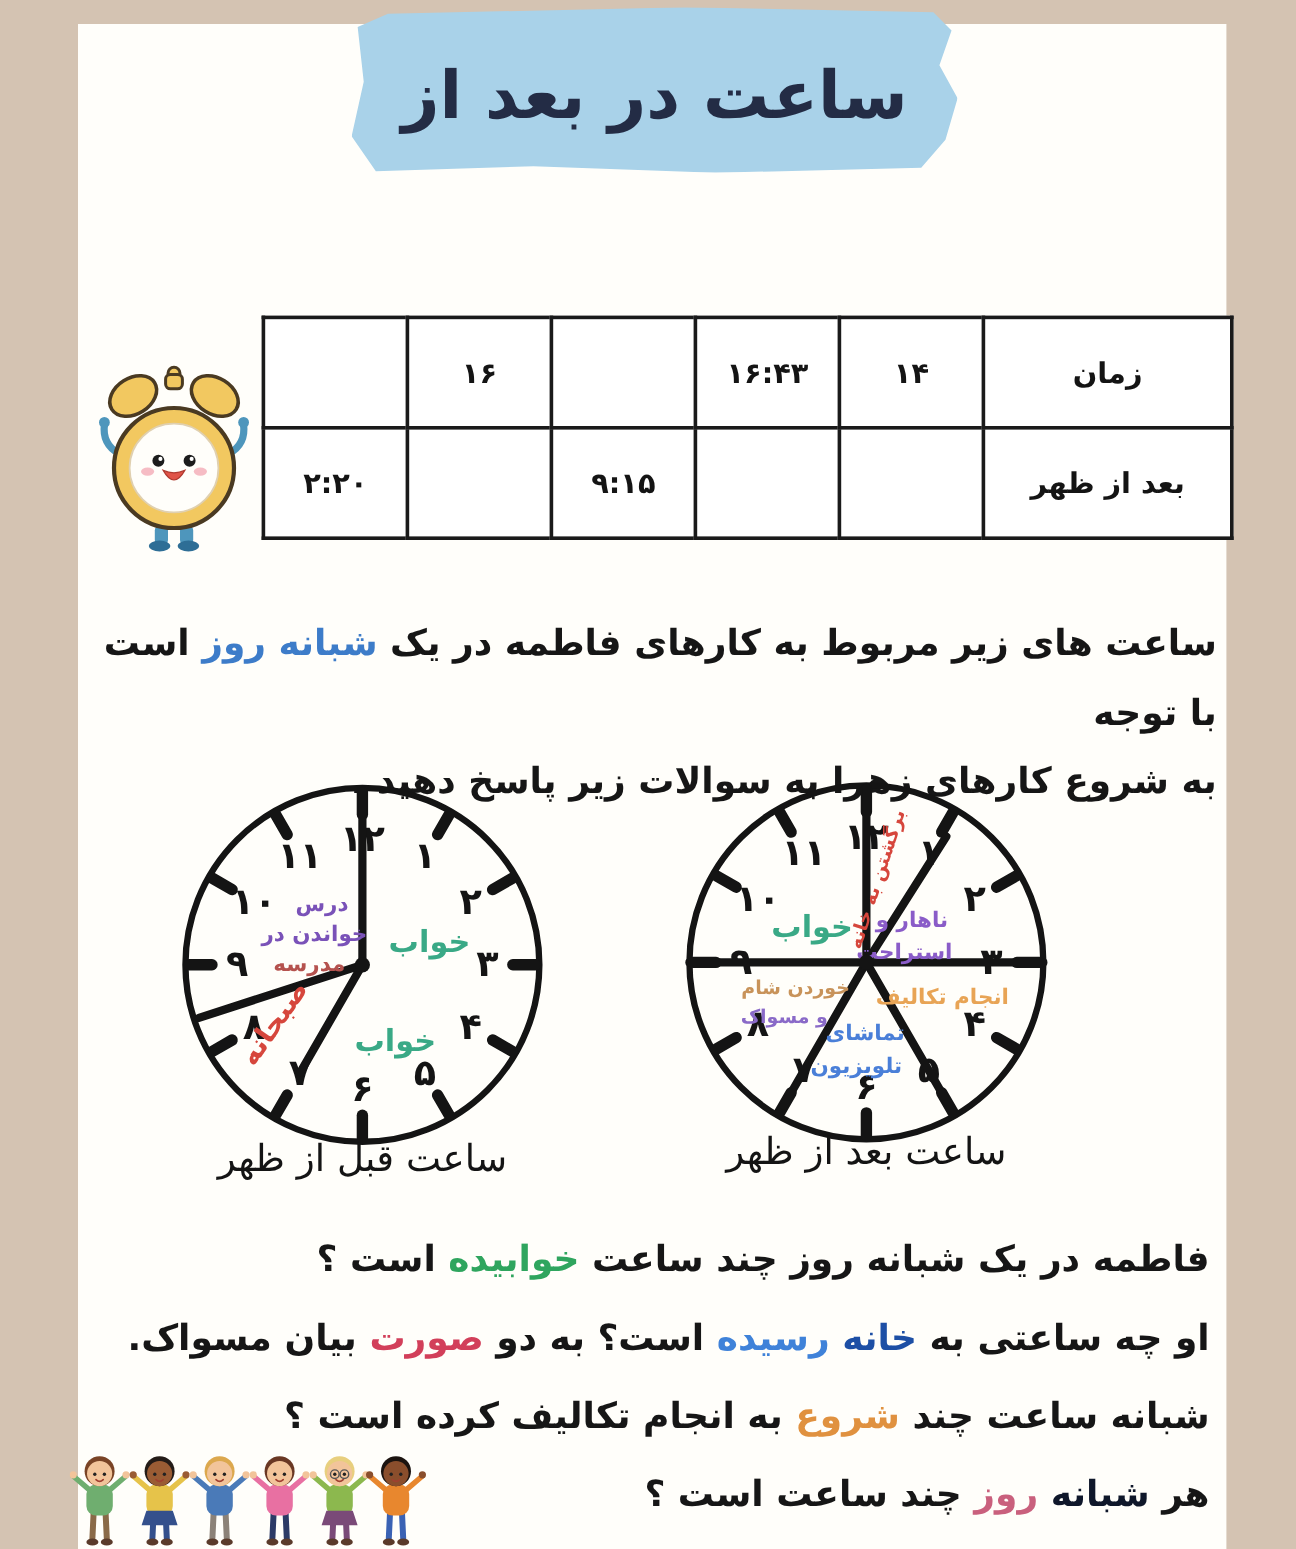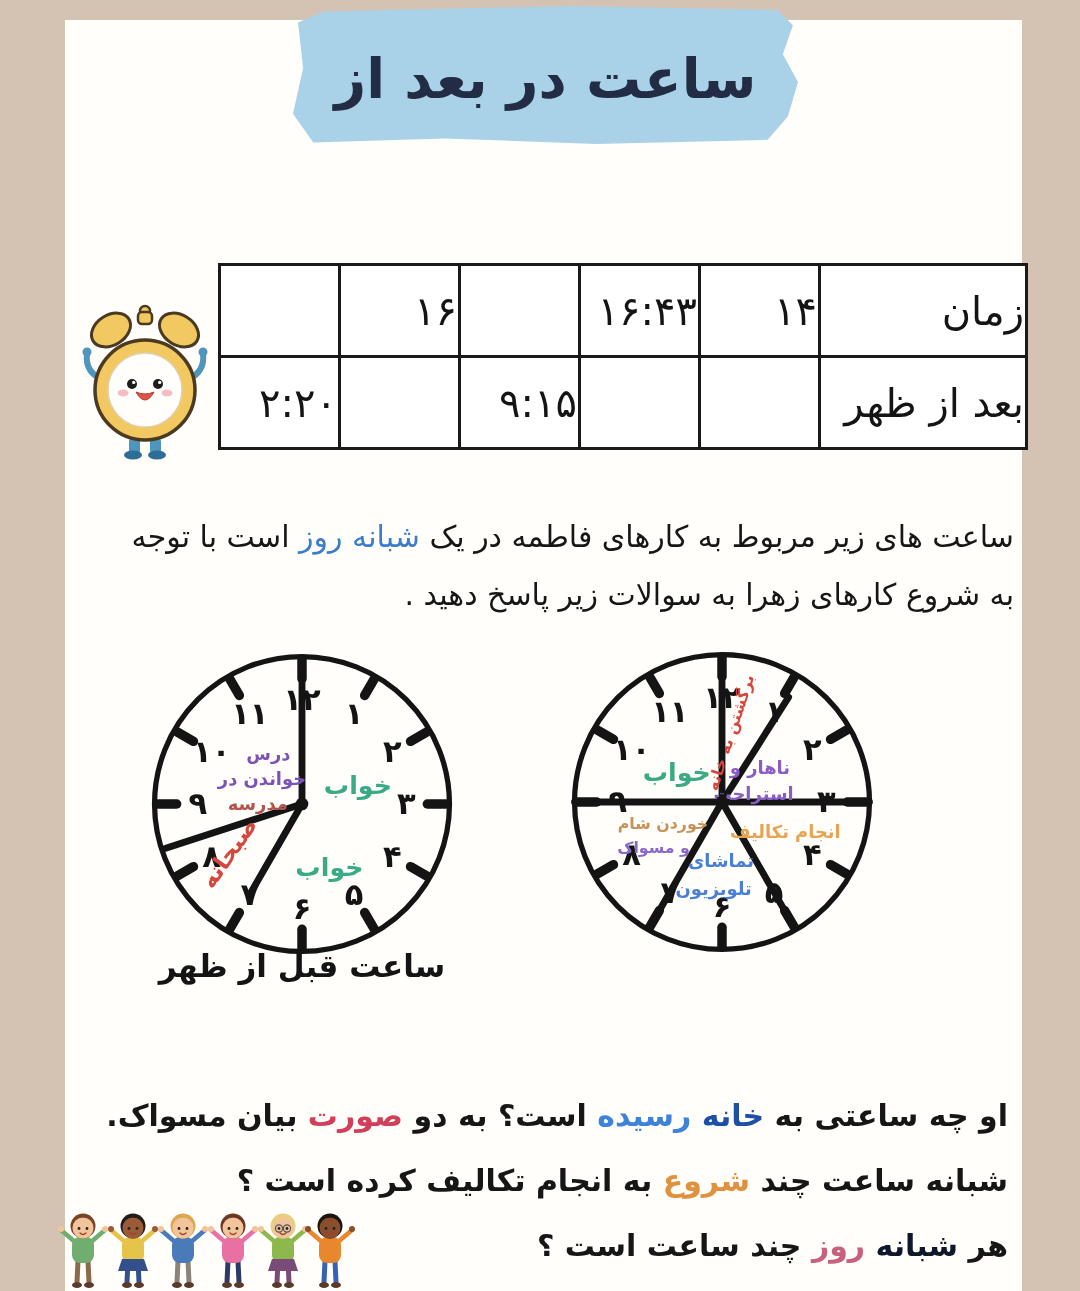--- a/index.html
+++ b/index.html
@@ -5,35 +5,35 @@
   html,body{margin:0;padding:0;}
   .canvas{position:relative;width:1080px;height:1291px;background:#d4c3b2;overflow:hidden;
           font-family:"DejaVu Sans",sans-serif;direction:rtl;}
   .paper{position:absolute;left:65px;top:20px;width:957px;height:1271px;background:#fffefa;}
   .banner{position:absolute;left:293px;top:6px;width:505px;height:138px;background:#a9d2e9;
           clip-path:polygon(1% 12%,6% 4%,55% 0%,96% 3%,99% 14%,97% 35%,100% 55%,98% 80%,94% 97%,60% 100%,30% 96%,4% 99%,0% 78%,2% 45%);}
   .banner h1{margin:0;height:138px;line-height:146px;text-align:center;font-size:55px;font-weight:bold;color:#232c45;}
   .instruction{position:absolute;right:78px;top:184px;font-size:30px;font-weight:bold;color:#1c1c1c;white-space:nowrap;}
   .instruction .hl{color:#cc4439;}
   .time-table{position:absolute;left:218px;top:263px;border-collapse:collapse;direction:rtl;background:#ffffff;}
-  .time-table td{border:3px solid #1a1a1a;height:87px;width:115px;vertical-align:middle;
-                 font-size:40px;font-weight:normal;color:#141414;}
+  .time-table td{border:3px solid #1a1a1a;height:87px;width:115px;text-align:center;vertical-align:middle;
+                 font-size:24px;font-weight:bold;color:#141414;}
   .time-table td.th{width:202px;margin-top:18px;}
-  .intro{position:absolute;right:66px;top:508px;width:950px;font-size:30px;font-weight:normal;color:#161616;
+  .intro{position:absolute;right:66px;top:508px;width:950px;font-size:30px;font-weight:bold;color:#161616;
          text-align:right;line-height:1.92;}
   .intro .blue{color:#3d7cc9;}
   .clock{position:absolute;width:316px;height:316px;}
   #clock-left{left:144px;top:646px;}
   #clock-right{left:564px;top:644px;}
   .clock .rim{fill:none;stroke:#141414;stroke-width:5;}
   .clock .tick{stroke:#141414;stroke-width:9;stroke-linecap:round;}
   .clock .hand{stroke:#141414;stroke-width:6.5;stroke-linecap:round;}
   .clock .numeral{font-size:29px;font-weight:bold;fill:#141414;text-anchor:middle;dominant-baseline:central;}
   .clock .clabel{font-weight:bold;text-anchor:middle;dominant-baseline:central;}
-  .clock-caption{position:absolute;width:320px;text-align:center;font-size:31px;font-weight:bold;color:#141414;white-space:nowrap;}
+  .clock-caption{position:absolute;width:320px;text-align:center;font-size:31px;font-weight:normal;color:#141414;white-space:nowrap;}
   #caption-left{left:142px;top:948px;}
   #caption-right{left:562px;top:942px;}
   .question{position:absolute;right:72px;font-size:30px;font-weight:bold;color:#161616;white-space:nowrap;}
   #mascot{position:absolute;left:75px;top:300px;width:140px;height:165px;}
   #kids{position:absolute;left:58px;top:1206px;width:300px;height:85px;}
 </style>
 </head>
 <body>
 
 <div class="canvas">
@@ -173,21 +173,23 @@
         <text class="clabel" fill="#e8a455" font-size="17" x="210" y="178">انجام تکالیف</text>
         <text class="clabel" fill="#4a7fd8" font-size="17" x="149" y="206">تماشای</text>
         <text class="clabel" fill="#4a7fd8" font-size="17" x="142" y="232">تلویزیون</text>
         <text class="clabel" fill="#c8935a" font-size="15" x="94" y="170">خوردن شام</text>
         <text class="clabel" fill="#8a6ac8" font-size="15" x="85" y="193">و مسواک</text>
         <circle cx="150" cy="150" r="6" fill="#141414"></circle>
       </g>
   </svg>
 
   <div id="caption-left" class="clock-caption">ساعت قبل از ظهر</div>
-
+  <div id="caption-right" class="clock-caption">ساعت بعد از ظهر</div>
+
+  <div class="question" style="top:1032px"><span>فاطمه در یک شبانه روز چند ساعت </span><span style="color: rgb(47, 165, 94);">خوابیده</span><span> است ؟</span></div>
   <div class="question" style="top:1098px"><span>او چه ساعتی به </span><span style="color: rgb(29, 79, 165);">خانه</span><span> </span><span style="color: rgb(63, 130, 217);">رسیده</span><span> است؟ به دو </span><span style="color: rgb(210, 63, 90); text-align: center;">صورت</span><span> بیان مسواک.</span></div>
   <div class="question" style="top:1163px"><span>شبانه ساعت چند </span><span style="color: rgb(224, 145, 63);">شروع</span><span> به انجام تکالیف کرده است ؟</span></div>
   <div class="question" style="top:1228px"><span>هر </span><span style="color: #0f172a;">شبانه</span><span> </span><span style="color: rgb(201, 96, 125);">روز</span><span> چند ساعت است ؟</span></div>
 
   <svg id="kids" viewBox="0 0 300 85">
     <g class="kids">
         <g>
           <line x1="17" y1="36" x2="3" y2="24" stroke="#6fae6f" stroke-width="4.5" stroke-linecap="round"></line>
           <line x1="33" y1="36" x2="47" y2="24" stroke="#6fae6f" stroke-width="4.5" stroke-linecap="round"></line>
           <circle cx="3" cy="23" r="3" fill="#f2c49a"></circle>

